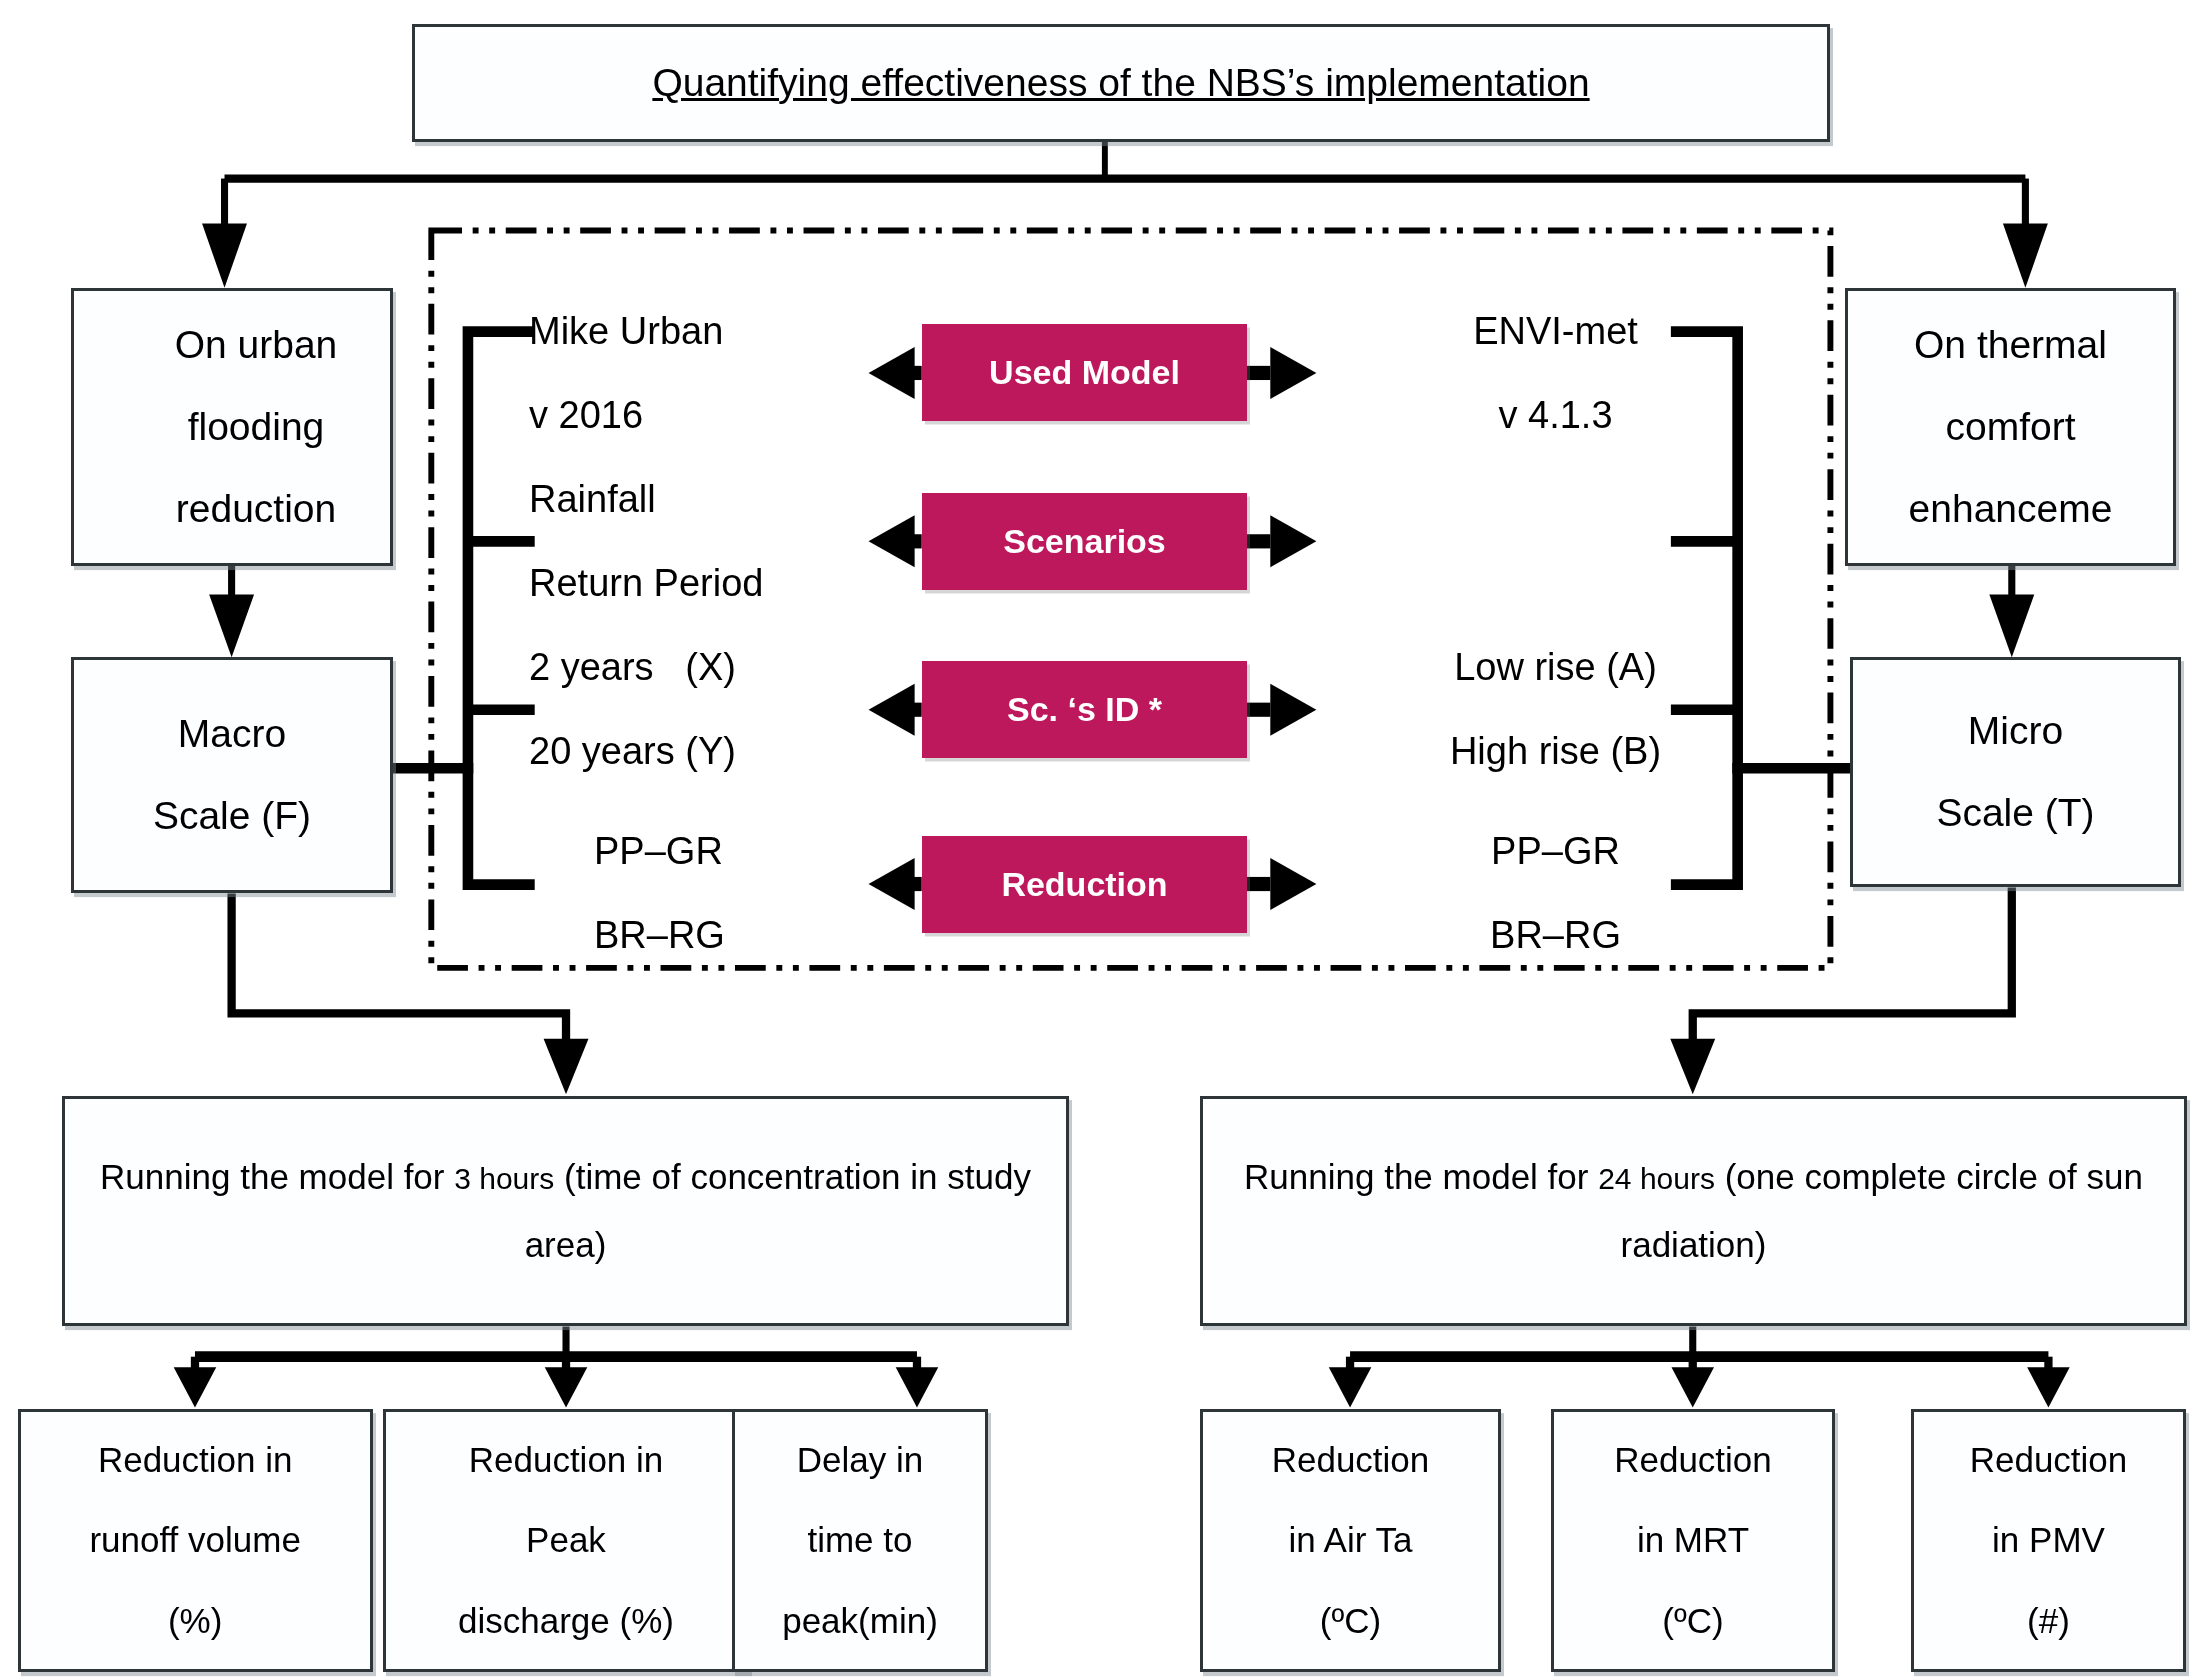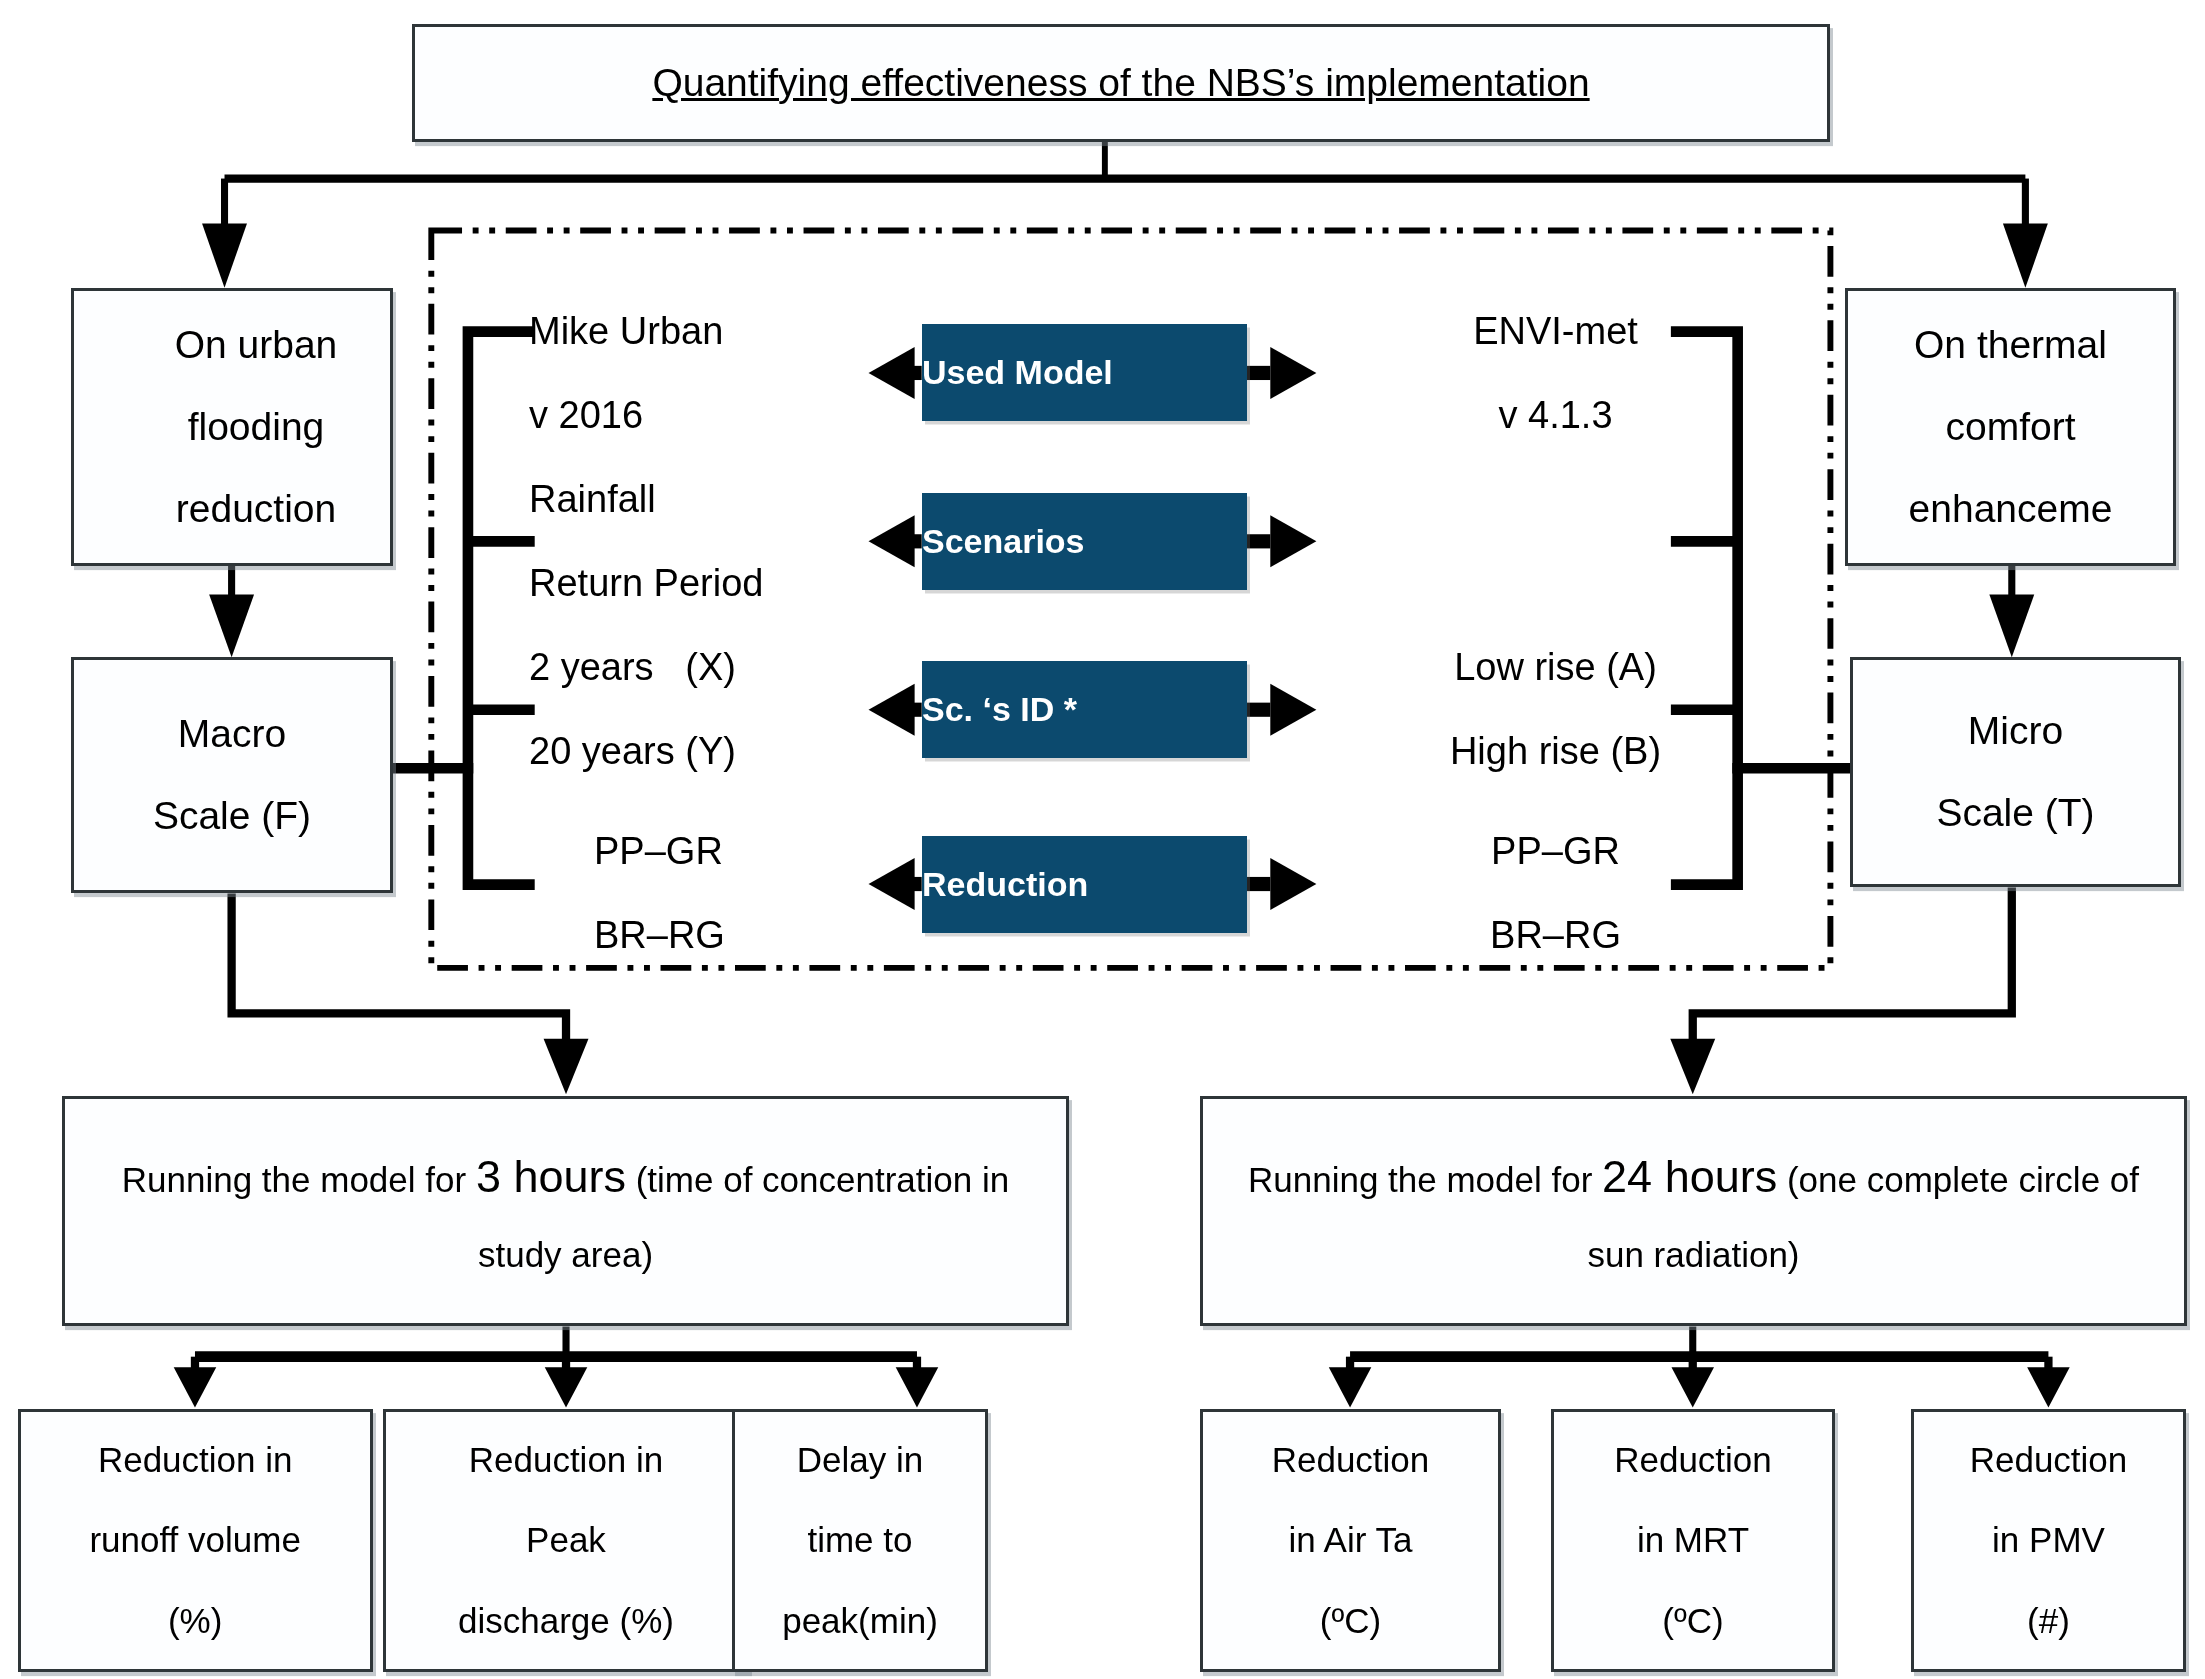--- a/index.html
+++ b/index.html
@@ -19,40 +19,40 @@
     box-shadow:3px 4.1px 0 rgba(125,135,144,0.45);
     display:flex;align-items:center;justify-content:center;
     text-align:center;
     white-space:pre-wrap;
     font-size:39px;
     line-height:2.1;
     box-sizing:border-box;
   }
   .blackbox{
     position:absolute;
-    background:#0c4a6e;
+    background:#be185d;
     color:#ffffff;
     font-weight:bold;
     font-size:34px;
-    display:flex;align-items:center;
+    display:flex;align-items:center;justify-content:center;
     text-align:center;
     box-shadow:3px 3.5px 0 rgba(120,120,120,0.3);
     box-sizing:border-box;
   }
   .m-left,.m-right{
     position:absolute;
     font-size:38px;
     line-height:2.2;
     white-space:pre-wrap;
   }
   .m-left{text-align:left;width:355px;}
   .m-right{text-align:center;width:369px;}
   .running{font-size:35px;line-height:1.95;}
   .running .inner{width:100%;text-align:center;padding:0 23.6px;white-space:normal;}
-  .run-big{font-size:45px;text-align:center;}
+  .run-big{font-size:30px;text-align:center;}
   .outcome{font-size:35px;line-height:2.3;}
 </style>
 </head>
 <body>
 
 <div id="canvas">
 
   <svg id="wires" viewBox="0 0 3732 2843" xmlns="http://www.w3.org/2000/svg">
 
     <g stroke="#000" fill="#000">

